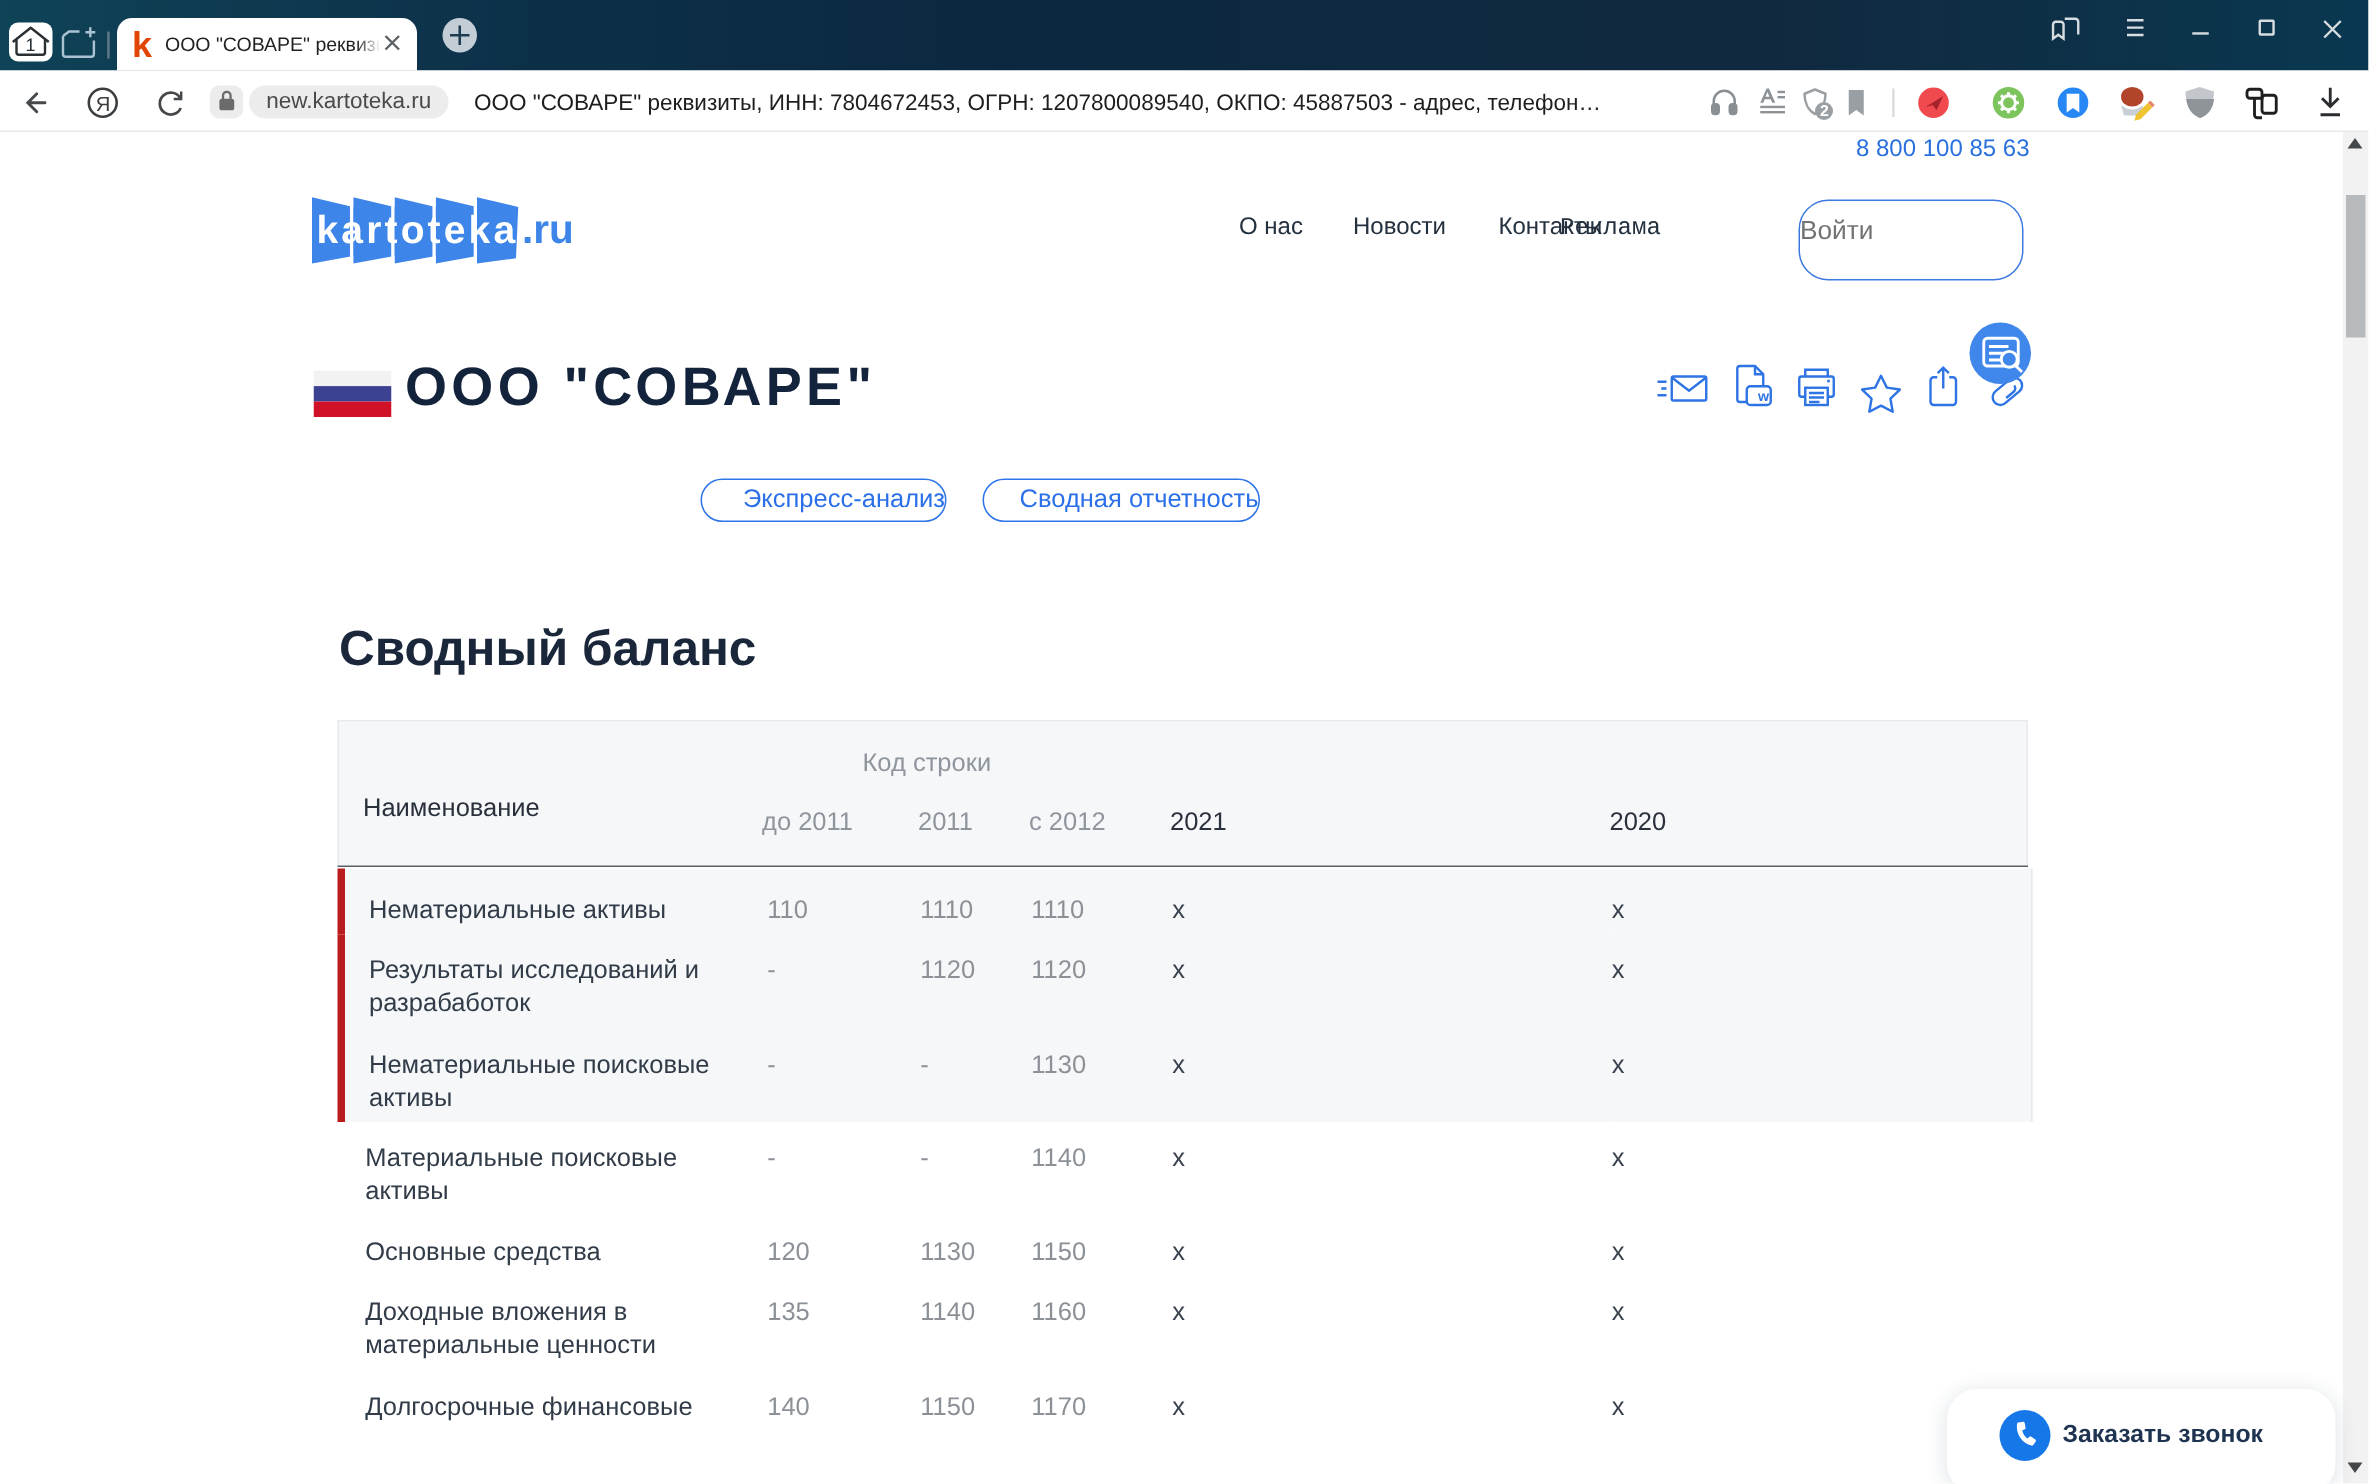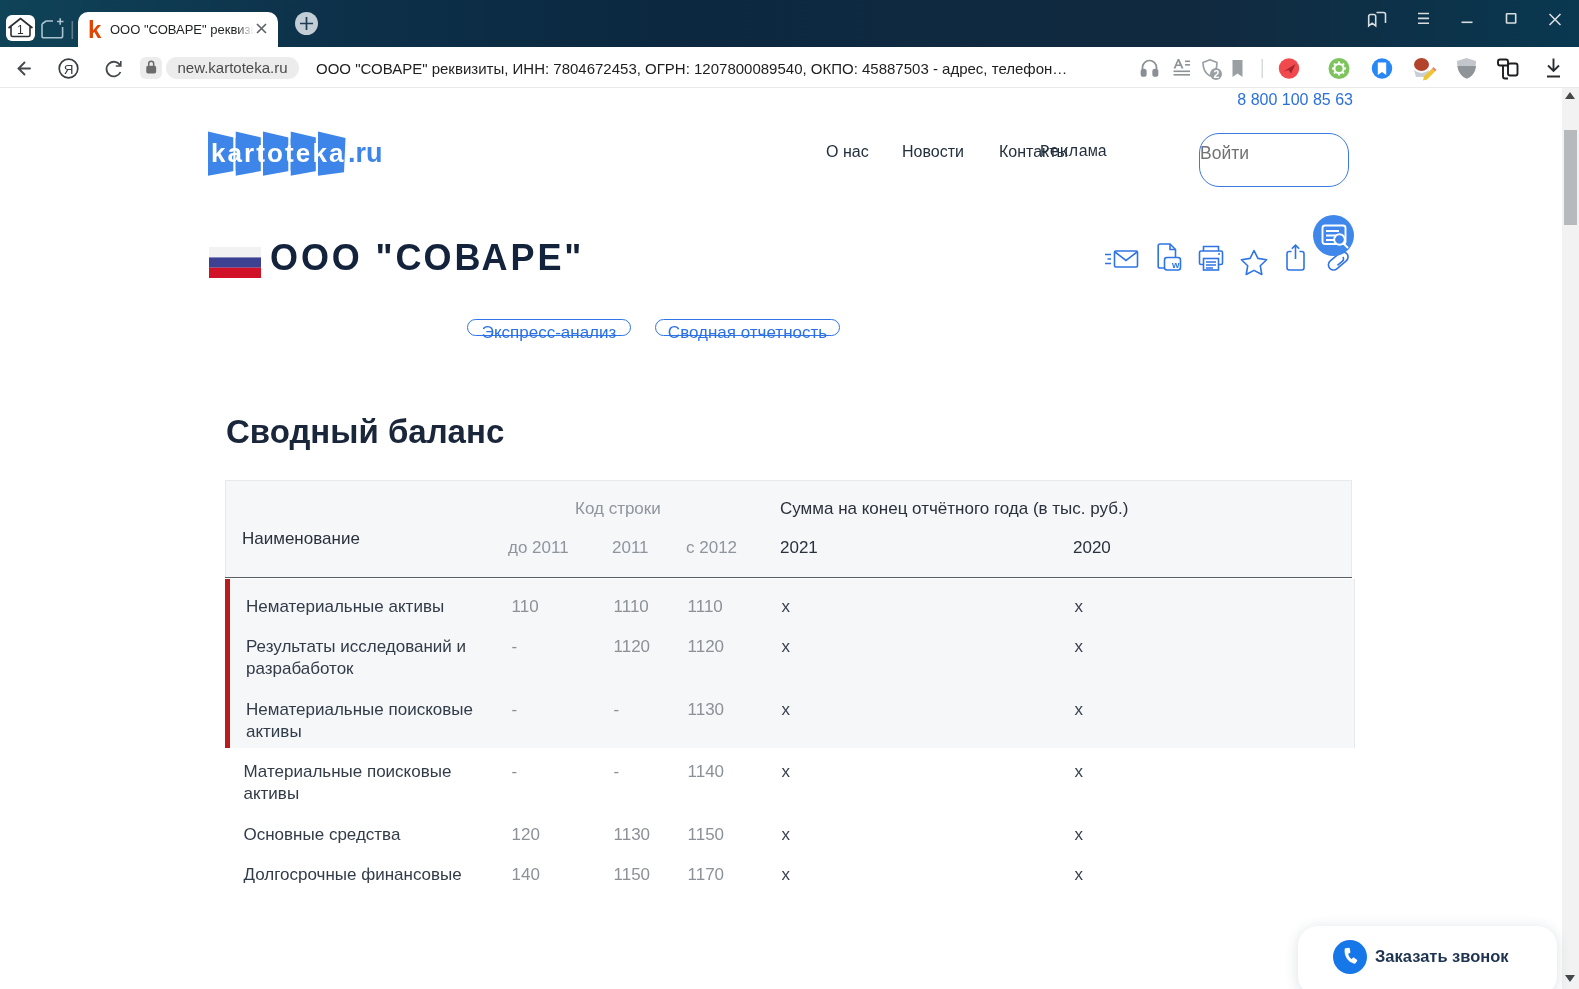--- a/index.html
+++ b/index.html
@@ -32,22 +32,22 @@
   
   #phone { right:209px; top:3px; font-size:16px; color:#2a70dd; }
   .nav { top:55px; font-size:16px; color:#23303e; }
   #loginbtn { left:1199px; top:45px; width:150px; height:54px; border:1px solid #3b79e1; border-radius:20px;
      color:#737373; font-size:17.5px; text-align:left; line-height:38px; }
 
   
   #flag { left:209px; top:159px; width:52px; height:31px; }
   #h1 { left:270px; top:149px; font-size:36px; font-weight:bold; color:#14233c; letter-spacing:2.9px; }
   
-  .pill { top:231px; height:17px; border:1.5px solid #2f74e8; border-radius:15px; color:#2b70e8;
-     font-size:17px; text-align:center; }
+  .pill { top:231px; height:29px; border:1.5px solid #2f74e8; border-radius:15px; color:#2b70e8;
+     font-size:17px; text-align:right; }
   
   #h2 { left:226px; top:325px; font-size:33px; font-weight:bold; color:#1a2639; }
 
   
   #tablewrap { left:225px; top:392px; width:1127px; }
   #thead { position:absolute; left:0; top:0; width:1127px; height:97px; background:#f5f7f9; border:1px solid #e7eaed; border-bottom:none; }
   .th { position:absolute; font-size:17px; color:#2a313c; }
   .thg { position:absolute; font-size:17px; color:#8f959c; }
   #hline { position:absolute; left:0; top:96.5px; width:1127px; height:1.3px; background:#5a5f66; }
 
@@ -255,21 +255,20 @@
 
     <div class="abs pill" style="left:467px; width:164px; line-height:26px;">Экспресс-анализ</div>
     <div class="abs pill" style="left:655px; width:185px; line-height:26px;">Сводная отчетность</div>
 
     <div id="h2" class="abs">Сводный баланс</div>
 
     <div id="tablewrap" class="abs">
       <div id="thead">
         <div class="th" style="left:16px; top:48px;">Наименование</div>
         <div class="thg" style="left:349px; top:18px;">Код строки</div>
-        <div class="th" style="left:554px; top:18px;">Сумма на конец отчётного года (в тыс. руб.)</div>
         <div class="thg" style="left:282px; top:57px;">до 2011</div>
         <div class="thg" style="left:386px; top:57px;">2011</div>
         <div class="thg" style="left:460px; top:57px;">с 2012</div>
         <div class="th" style="left:554px; top:57px;">2021</div>
         <div class="th" style="left:847px; top:57px;">2020</div>
       </div>
       <div id="hline"></div>
       <table>
         <colgroup>
             <col style="width:284px">
@@ -314,20 +313,28 @@
             </tr>
         <tr>
               <td class="name">Основные средства</td>
               <td class="num">120</td>
               <td class="num">1130</td>
               <td class="num">1150</td>
               <td class="xv">x</td>
               <td class="xv">x</td>
             </tr>
         <tr>
+              <td class="name">Доходные вложения в материальные ценности</td>
+              <td class="num">135</td>
+              <td class="num">1140</td>
+              <td class="num">1160</td>
+              <td class="xv">x</td>
+              <td class="xv">x</td>
+            </tr>
+        <tr>
               <td class="name">Долгосрочные финансовые</td>
               <td class="num">140</td>
               <td class="num">1150</td>
               <td class="num">1170</td>
               <td class="xv">x</td>
               <td class="xv">x</td>
             </tr>
       </tbody>
         </table>
     </div>

